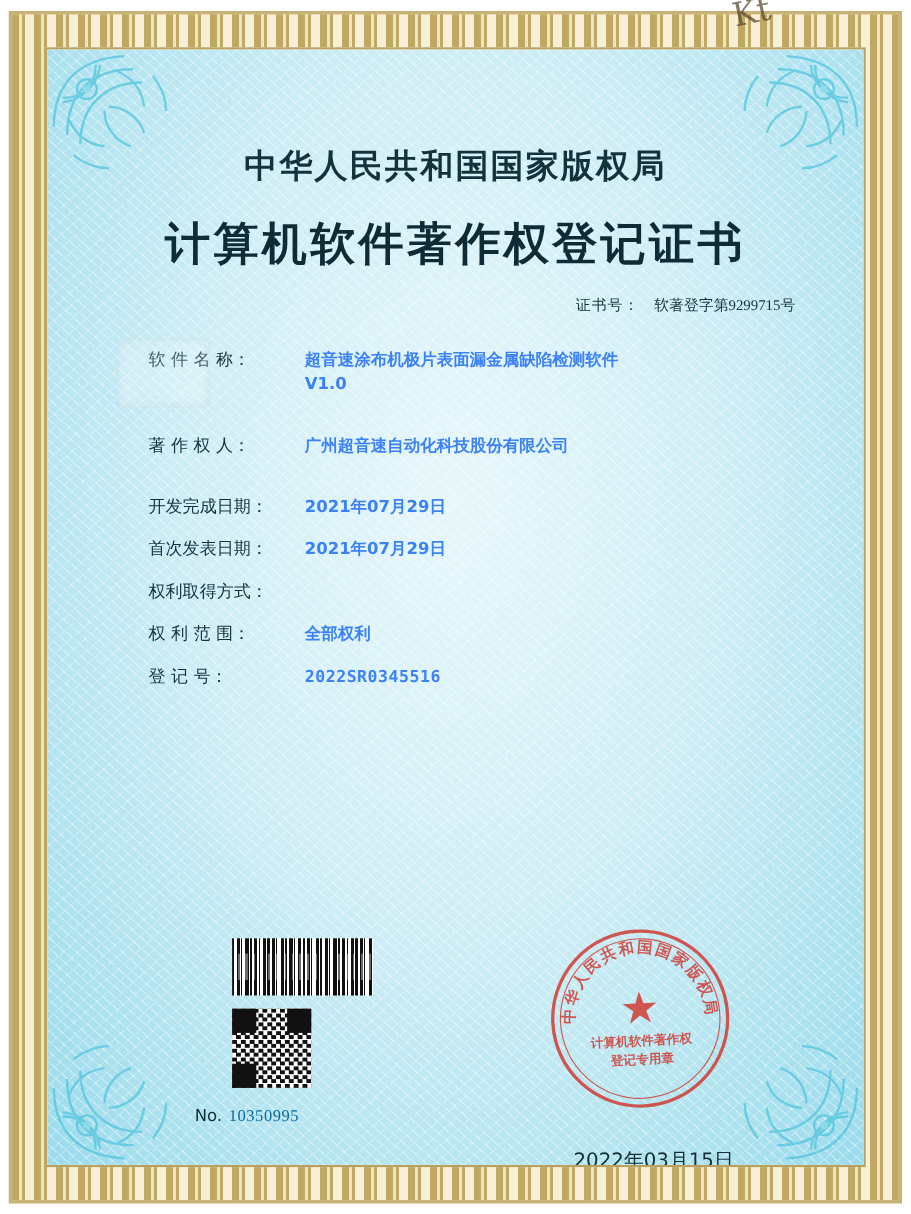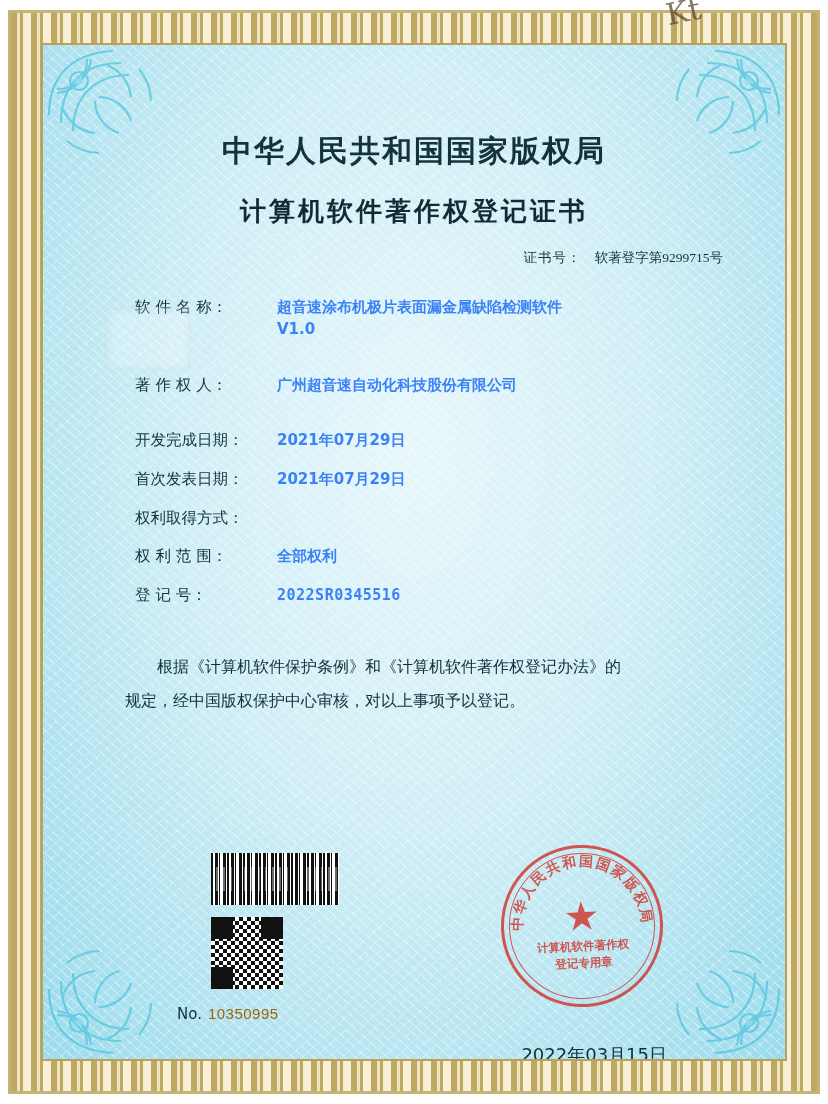--- a/index.html
+++ b/index.html
@@ -96,21 +96,21 @@
     text-align: center;
     font-size: 30px;
     font-weight: bold;
     letter-spacing: 2px;
     color: #12323c;
     margin-top: 86px;
     font-family: "DejaVu Serif", "Liberation Serif", serif;
   }
   .title-sub {
     text-align: center;
-    font-size: 26px;
+    font-size: 41px;
     font-weight: bold;
     letter-spacing: 3px;
     color: #0f2c36;
     margin-top: 22px;
     font-family: "DejaVu Serif", "Liberation Serif", serif;
   }
 
   .cert-no-row {
     margin-top: 20px;
     text-align: right;
@@ -286,22 +286,22 @@
   
   .footer-no {
     position: absolute;
     left: 134px;
     top: 960px;
     font-size: 15px;
     color: #123139;
     font-family: "DejaVu Sans", "Liberation Sans", sans-serif;
   }
   .footer-no .num {
-    color: #a16207;
-    font-family: Liberation Sans, sans-serif;
+    color: #0369a1;
+    font-family: Liberation Serif, serif;
     margin-left: 6px;
     letter-spacing: 0.5px;
   }
   .footer-date {
     position: absolute;
     right: 118px;
     top: 998px;
     font-size: 18px;
     color: #102f38;
     font-family: "DejaVu Sans", "Liberation Sans", sans-serif;
@@ -450,24 +450,20 @@
             <div class="field-value">全部权利</div>
           </div>
 
           <div class="field-row">
             <div class="field-label">登 记 号：</div>
             <div class="field-value mono">2022SR0345516</div>
           </div>
 
         </div>
 
-        <div class="statement">
-          <p class="indent">根据《计算机软件保护条例》和《计算机软件著作权登记办法》的</p>
-          <p>规定，经中国版权保护中心审核，对以上事项予以登记。</p>
-        </div>
 
       </div>
 
       <div class="barcode"></div>
       <div class="barcode-overlay"></div>
 
       <div class="qr"></div>
 
       <div class="seal">
         <div class="ring"></div>

